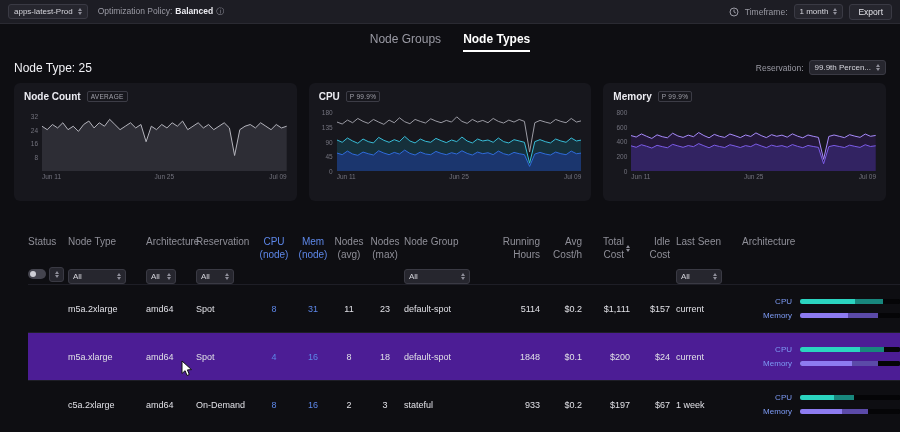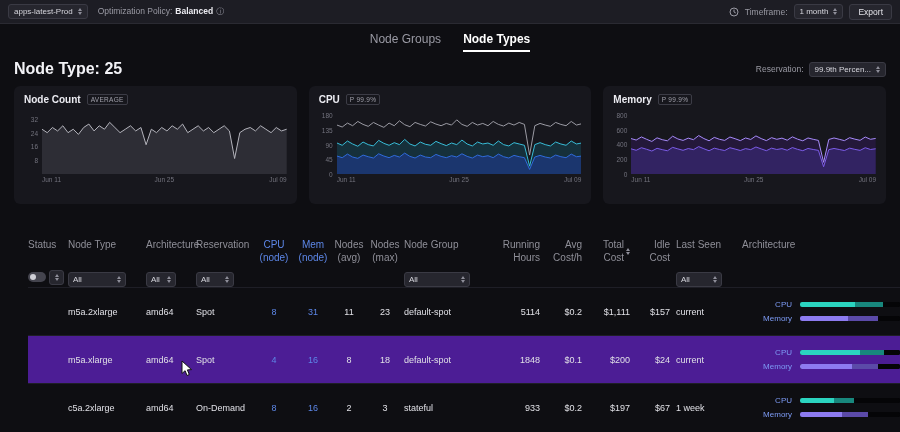--- a/index.html
+++ b/index.html
@@ -25,21 +25,21 @@
   .tb-right{margin-left:auto;display:flex;align-items:center;gap:6px}
   .tb-label{font-size:8.5px;color:#9a9aa4}
   .btn{background:#26262e;border:1px solid #3a3a44;border-radius:3px;
     padding:2px 8px;font-size:8.5px;color:#e4e4ea;cursor:pointer}
   
   .tabs{display:flex;justify-content:center;gap:22px;padding-top:8px;height:20px}
   .tab{font-size:12px;color:#9a9aa4;padding-bottom:3px;cursor:pointer}
   .tab.active{color:#fff;border-bottom:2px solid #fff;font-weight:bold}
   
   .heading{display:flex;align-items:center;justify-content:space-between;padding:8px 14px 4px}
-  .title{font-size:16px;font-weight:bold;color:#f2f2f6}
+  .title{font-size:12px;font-weight:normal;color:#f2f2f6}
   .util-sel{display:flex;align-items:center;gap:5px}
   
   .charts{display:flex;gap:12px;padding:4px 14px 0}
   .card{flex:1;background:#17171d;border-radius:6px;padding:8px 10px;height:118px;box-sizing:border-box}
   .card-head{display:flex;align-items:center;gap:6px}
   .card-title{font-size:10px;font-weight:bold;color:#ececf2}
   .badge{font-size:6.5px;color:#a0a0aa;border:1px solid #3c3c46;border-radius:2px;
     padding:1px 3px;letter-spacing:.3px;white-space:nowrap}
   .plot-wrap{display:flex;margin-top:7px}
   .yticks{width:18px;position:relative;height:62px;flex:none}

